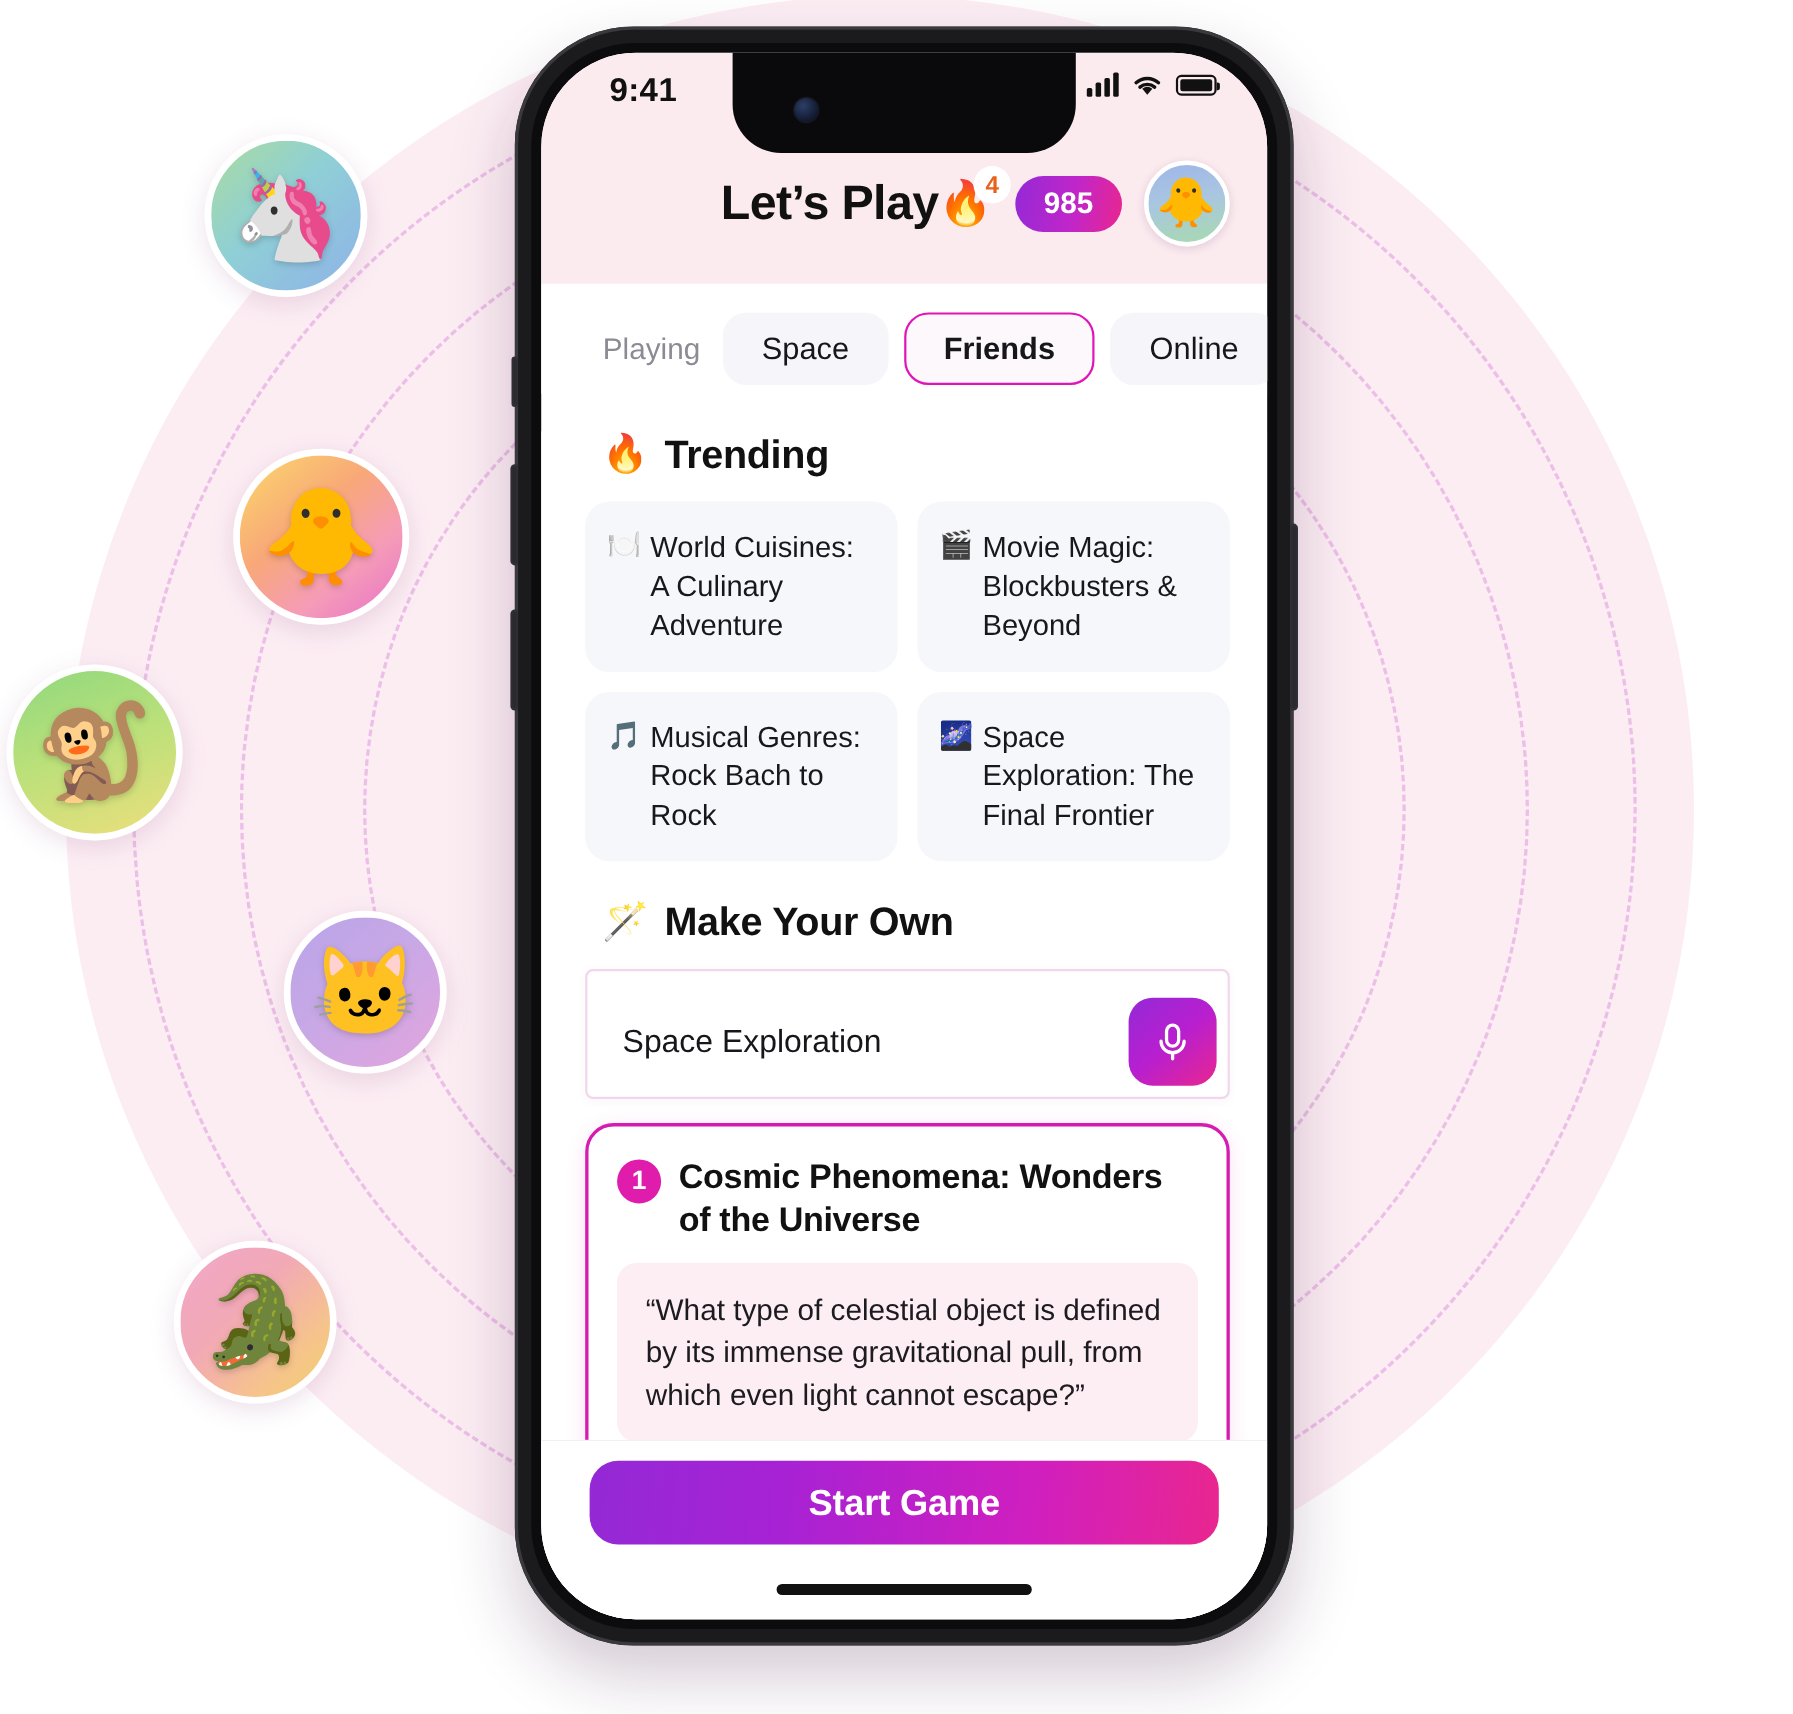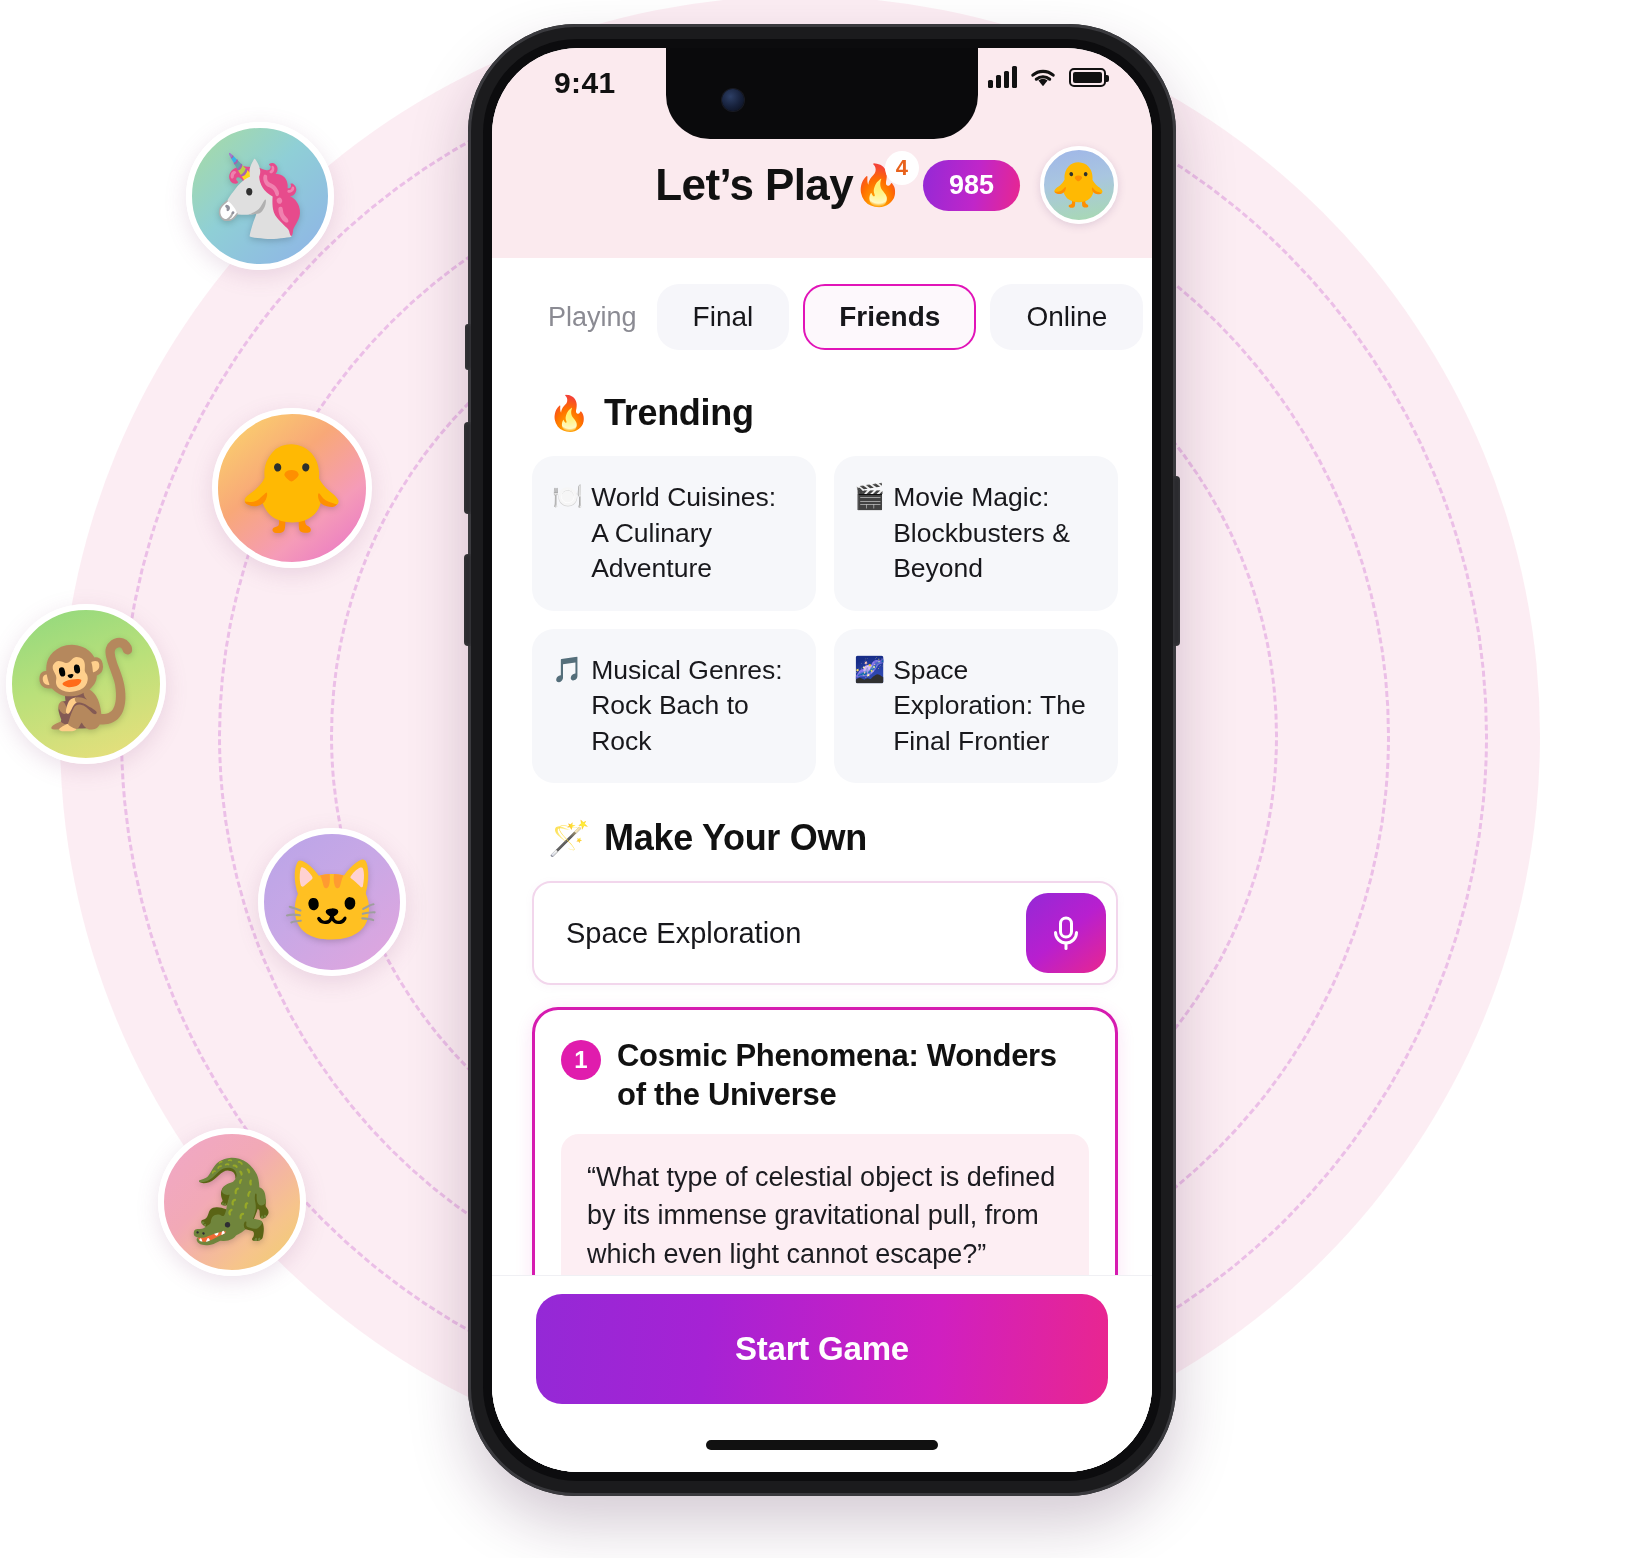--- a/index.html
+++ b/index.html
@@ -305,23 +305,23 @@
   }
   .trend-card .emoji { font-size: 25px; margin-right: 8px; }
 
   
   #topic-row {
     margin-top: 6px;
     display: flex;
     align-items: center;
     gap: 0;
     border: 2px solid #f2d6ec;
-    border-radius: 19px;
+    border-radius: 7px;
     background: #fff;
-    padding: 10px 10px 10px 32px;
+    padding: 24px 10px 10px 32px;
     box-shadow: 0 2px 8px rgba(170,120,170,.06);
   }
   #topic-input {
     flex: 1;
     border: none;
     outline: none;
     font-family: "Liberation Sans", sans-serif;
     font-size: 29px;
     color: #17171b;
     background: transparent;
@@ -392,21 +392,21 @@
     background: #fff;
     padding: 18px 44px 0 44px;
     border-top: 1px solid #f0f0f4;
     z-index: 15;
   }
   #start-btn {
     display: block;
     width: 100%;
     border: none;
     border-radius: 26px;
-    padding: 36px 0;
+    padding: 19px 0;
     background: linear-gradient(95deg,#9429d6 0%,#a622d4 30%, #d01fc0 70%, #e9268f 100%);
     color: #fff;
     font-family: "Liberation Sans", sans-serif;
     font-size: 33px;
     font-weight: bold;
     letter-spacing: -.2px;
   }
   #home-indicator {
     width: 232px; height: 10px;
     background: #111;
@@ -483,21 +483,21 @@
             </div>
             <div id="points-pill">985</div>
             <div id="avatar">
               <span class="emoji">🐥</span>
             </div>
           </div>
         </div>
 
         <div id="tabs">
           <span id="tabs-label">Playing</span>
-          <button class="tab">Final</button>
+          <button class="tab">Space</button>
           <button class="tab active">Friends</button>
           <button class="tab">Online</button>
         </div>
 
         <div id="body">
 
           <div class="section-title">
             <span class="emoji">🔥</span>
             <span>Trending</span>
           </div>

